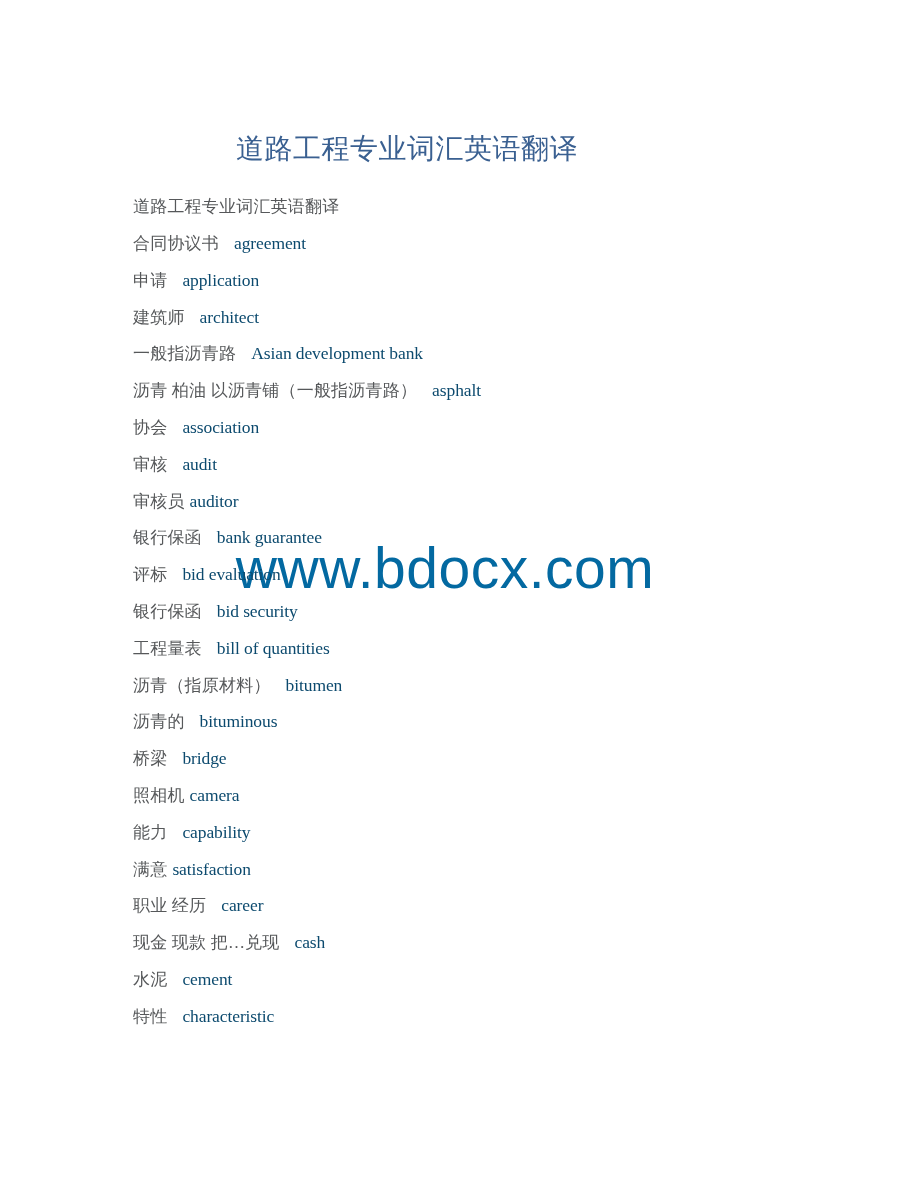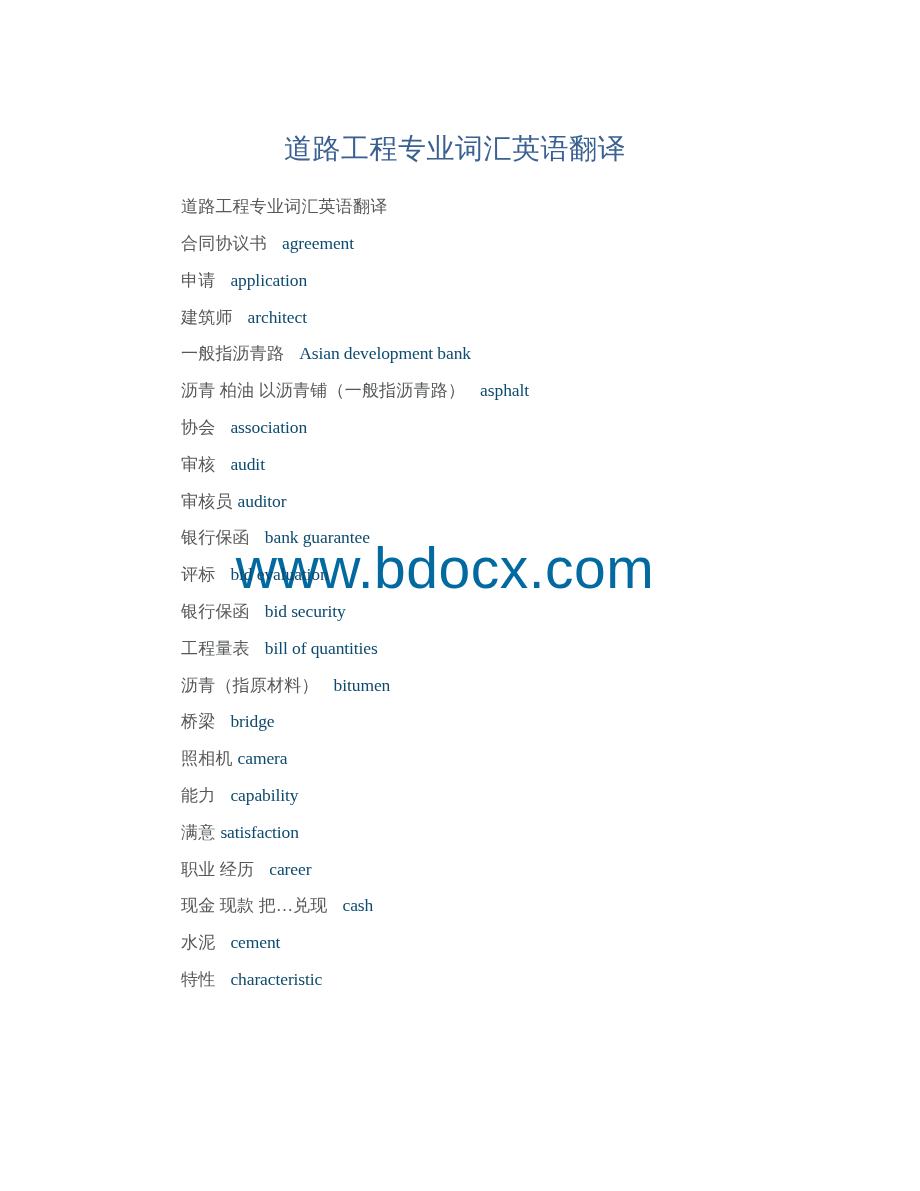--- a/index.html
+++ b/index.html
@@ -43,21 +43,20 @@
     line-height: 1;
   }
 
   
   .doc {
     position: relative;
     z-index: 1;
     padding-left: 133px;
     padding-right: 120px;
     padding-top: 131px;
-    margin-left: 48px;
   }
 
   .doc-title {
     margin: 0 0 22px 0;
     padding: 0;
     text-align: center;
     color: #3a6091;
     font-family: "Liberation Serif", "DejaVu Serif", serif;
     font-size: 28px;
     font-weight: 400;
@@ -168,20 +167,23 @@
       </p>
 
       <p class="term-line">
         <span class="cn">工程量表</span><span class="gap-wide"></span><span class="en">bill of quantities</span>
       </p>
 
       <p class="term-line">
         <span class="cn">沥青（指原材料）</span><span class="gap-wide"></span><span class="en">bitumen</span>
       </p>
 
+      <p class="term-line">
+        <span class="cn">沥青的</span><span class="gap-wide"></span><span class="en">bituminous</span>
+      </p>
 
 
       <p class="term-line">
         <span class="cn">桥梁</span><span class="gap-wide"></span><span class="en">bridge</span>
       </p>
 
       <p class="term-line">
         <span class="cn">照相机</span><span class="gap-narrow"></span><span class="en">camera</span>
       </p>
 

